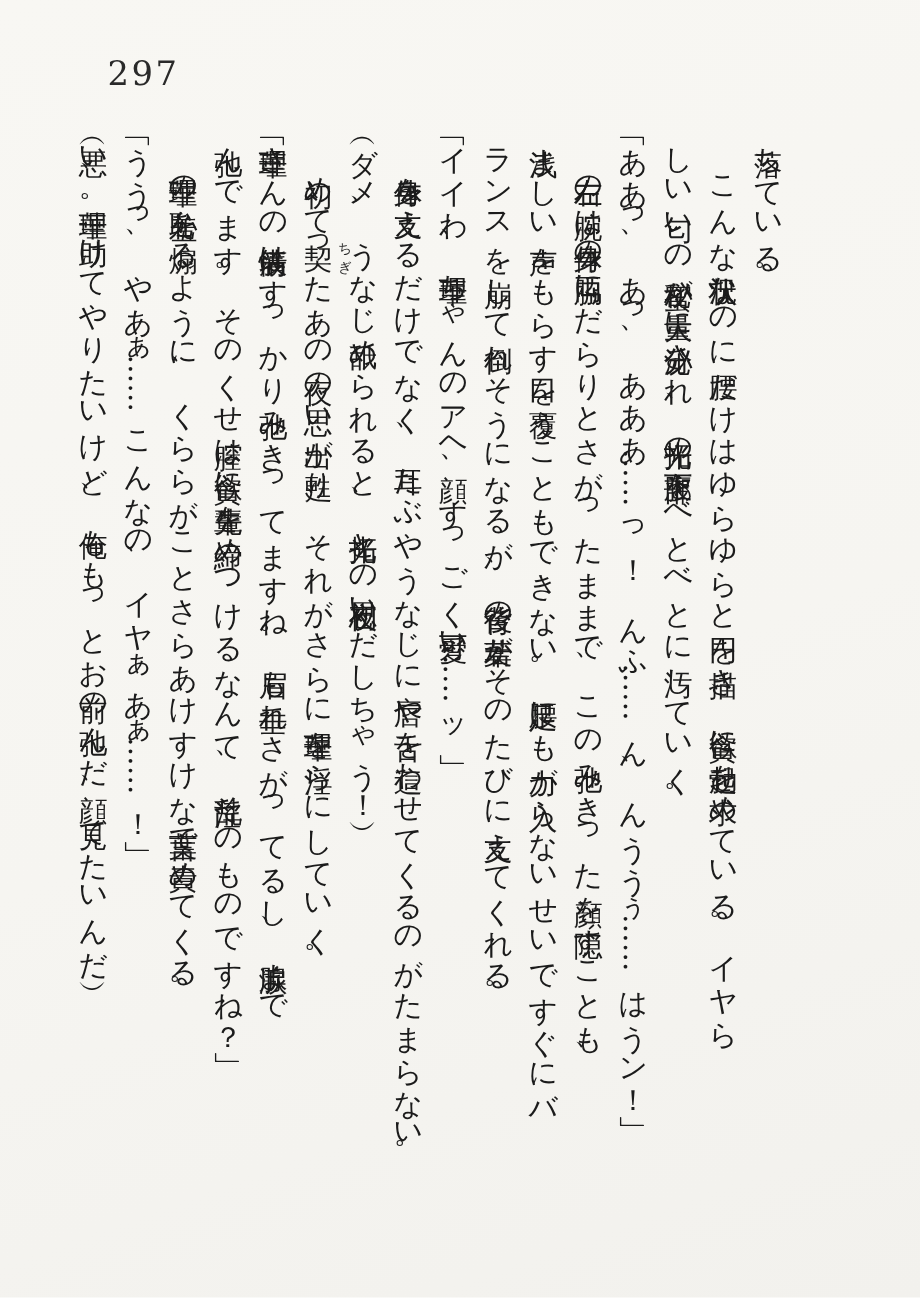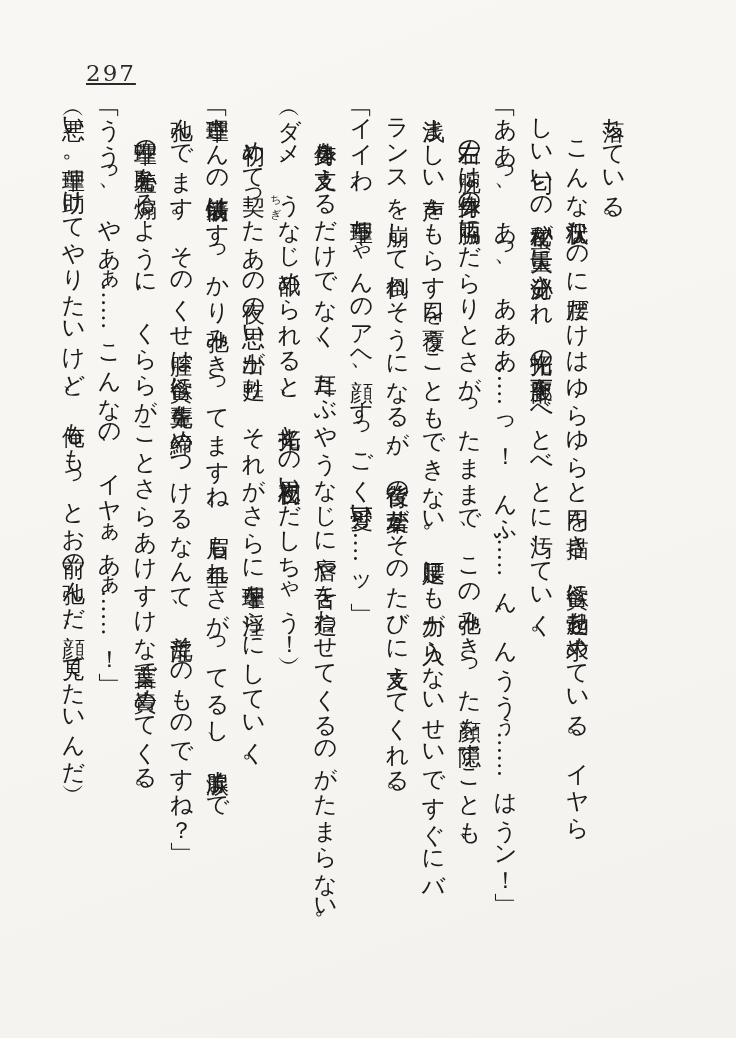--- a/index.html
+++ b/index.html
@@ -10,26 +10,25 @@
     overflow: hidden;
   }
   body {
     background: linear-gradient(160deg, #f8f7f3 0%, #f6f5f1 55%, #f2f1ed 100%);
     font-family: "DejaVu Serif", "Liberation Serif", serif;
     color: #1b1b1b;
     position: relative;
   }
   .page-number {
     position: absolute;
-    top: 60px;
+    top: 44px;
     left: 86px;
-    font-size: 23px;
+    font-size: 27px;
     letter-spacing: 2px;
     color: #2a2a2a;
-    text-decoration: underline;
   }
   .text-block {
     position: absolute;
     top: 102px;
     right: 104px;
     width: 576px;
     height: 882px;
     writing-mode: vertical-rl;
     text-orientation: mixed;
     font-size: 23px;

